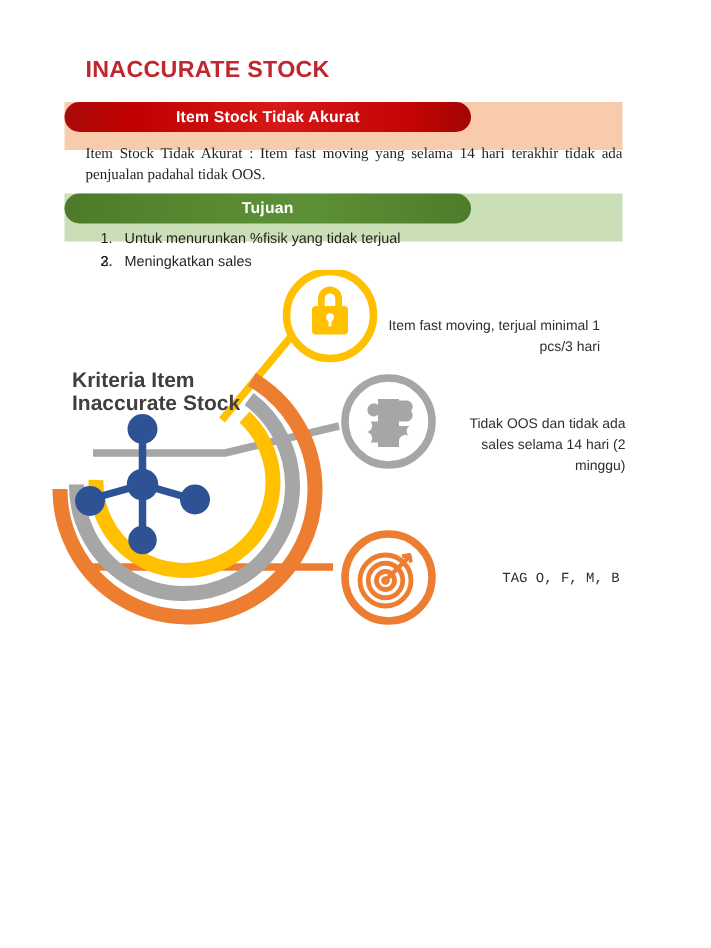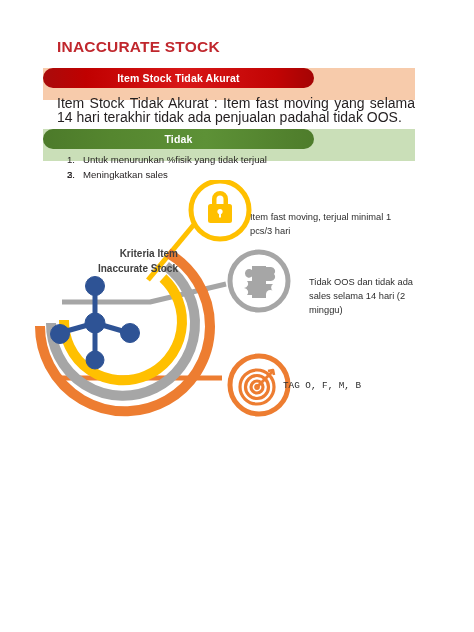--- a/index.html
+++ b/index.html
@@ -83,24 +83,25 @@
     font-weight: bold;
     letter-spacing: 0.15px;
   }
 
   
   .para {
     position: absolute;
     left: 57px;
     top: 96px;
     width: 358px;
-    font-size: 14px;
+    font-size: 10px;
     line-height: 14px;
     color: #231F20;
     text-align: justify;
+    font-family: Liberation Serif, serif;
   }
 
   
   .goal-list {
     position: absolute;
     left: 57px;
     top: 153px;
     width: 350px;
     margin: 0;
     padding: 0;
@@ -129,57 +130,58 @@
     width: 474px;
     height: 260px;
   }
   .graphic svg { display: block; }
 
   .center-label {
     position: absolute;
     left: 48px;
     top: 66px;
     width: 130px;
-    text-align: right;
-    font-size: 10px;
+    text-align: left;
+    font-size: 14px;
     font-weight: bold;
     line-height: 15px;
     color: #3F3F3F;
   }
 
   
   .callout {
     position: absolute;
     font-size: 9.3px;
     line-height: 14px;
     color: #2E2E2E;
+    text-align: right;
   }
   .callout-1 { left: 250px; top: 210px; width: 150px; }
-  .callout-2 { left: 297px; top: 275px; width: 120px; margin-left: 12px; }
+  .callout-2 { left: 297px; top: 275px; width: 120px; }
   .callout-3 { left: 283px; top: 379px; width: 130px; font-family: Liberation Mono, monospace; }
 </style>
 </head>
 <body>
 
 <div class="page">
 
   <div class="doc-title">INACCURATE STOCK</div>
 
   <div class="banner banner-red">
     <div class="banner-bg"></div>
     <div class="banner-pill"></div>
     <div class="banner-label">Item Stock Tidak Akurat</div>
   </div>
 
   <div class="para">Item Stock Tidak Akurat : Item fast moving yang selama 14 hari terakhir tidak ada penjualan padahal tidak OOS.</div>
 
   <div class="banner banner-green">
     <div class="banner-bg"></div>
     <div class="banner-pill"></div>
-    <div class="banner-label">Tidak</div>
+    <div class="banner-label">Tujuan</div>
   </div>
 
   <ol class="goal-list">
     <li>
       <span class="goal-num">1.</span>
       <span>Untuk menurunkan %fisik yang tidak terjual</span>
     </li>
     <li>
       <span class="goal-num">2.</span>
     </li>

